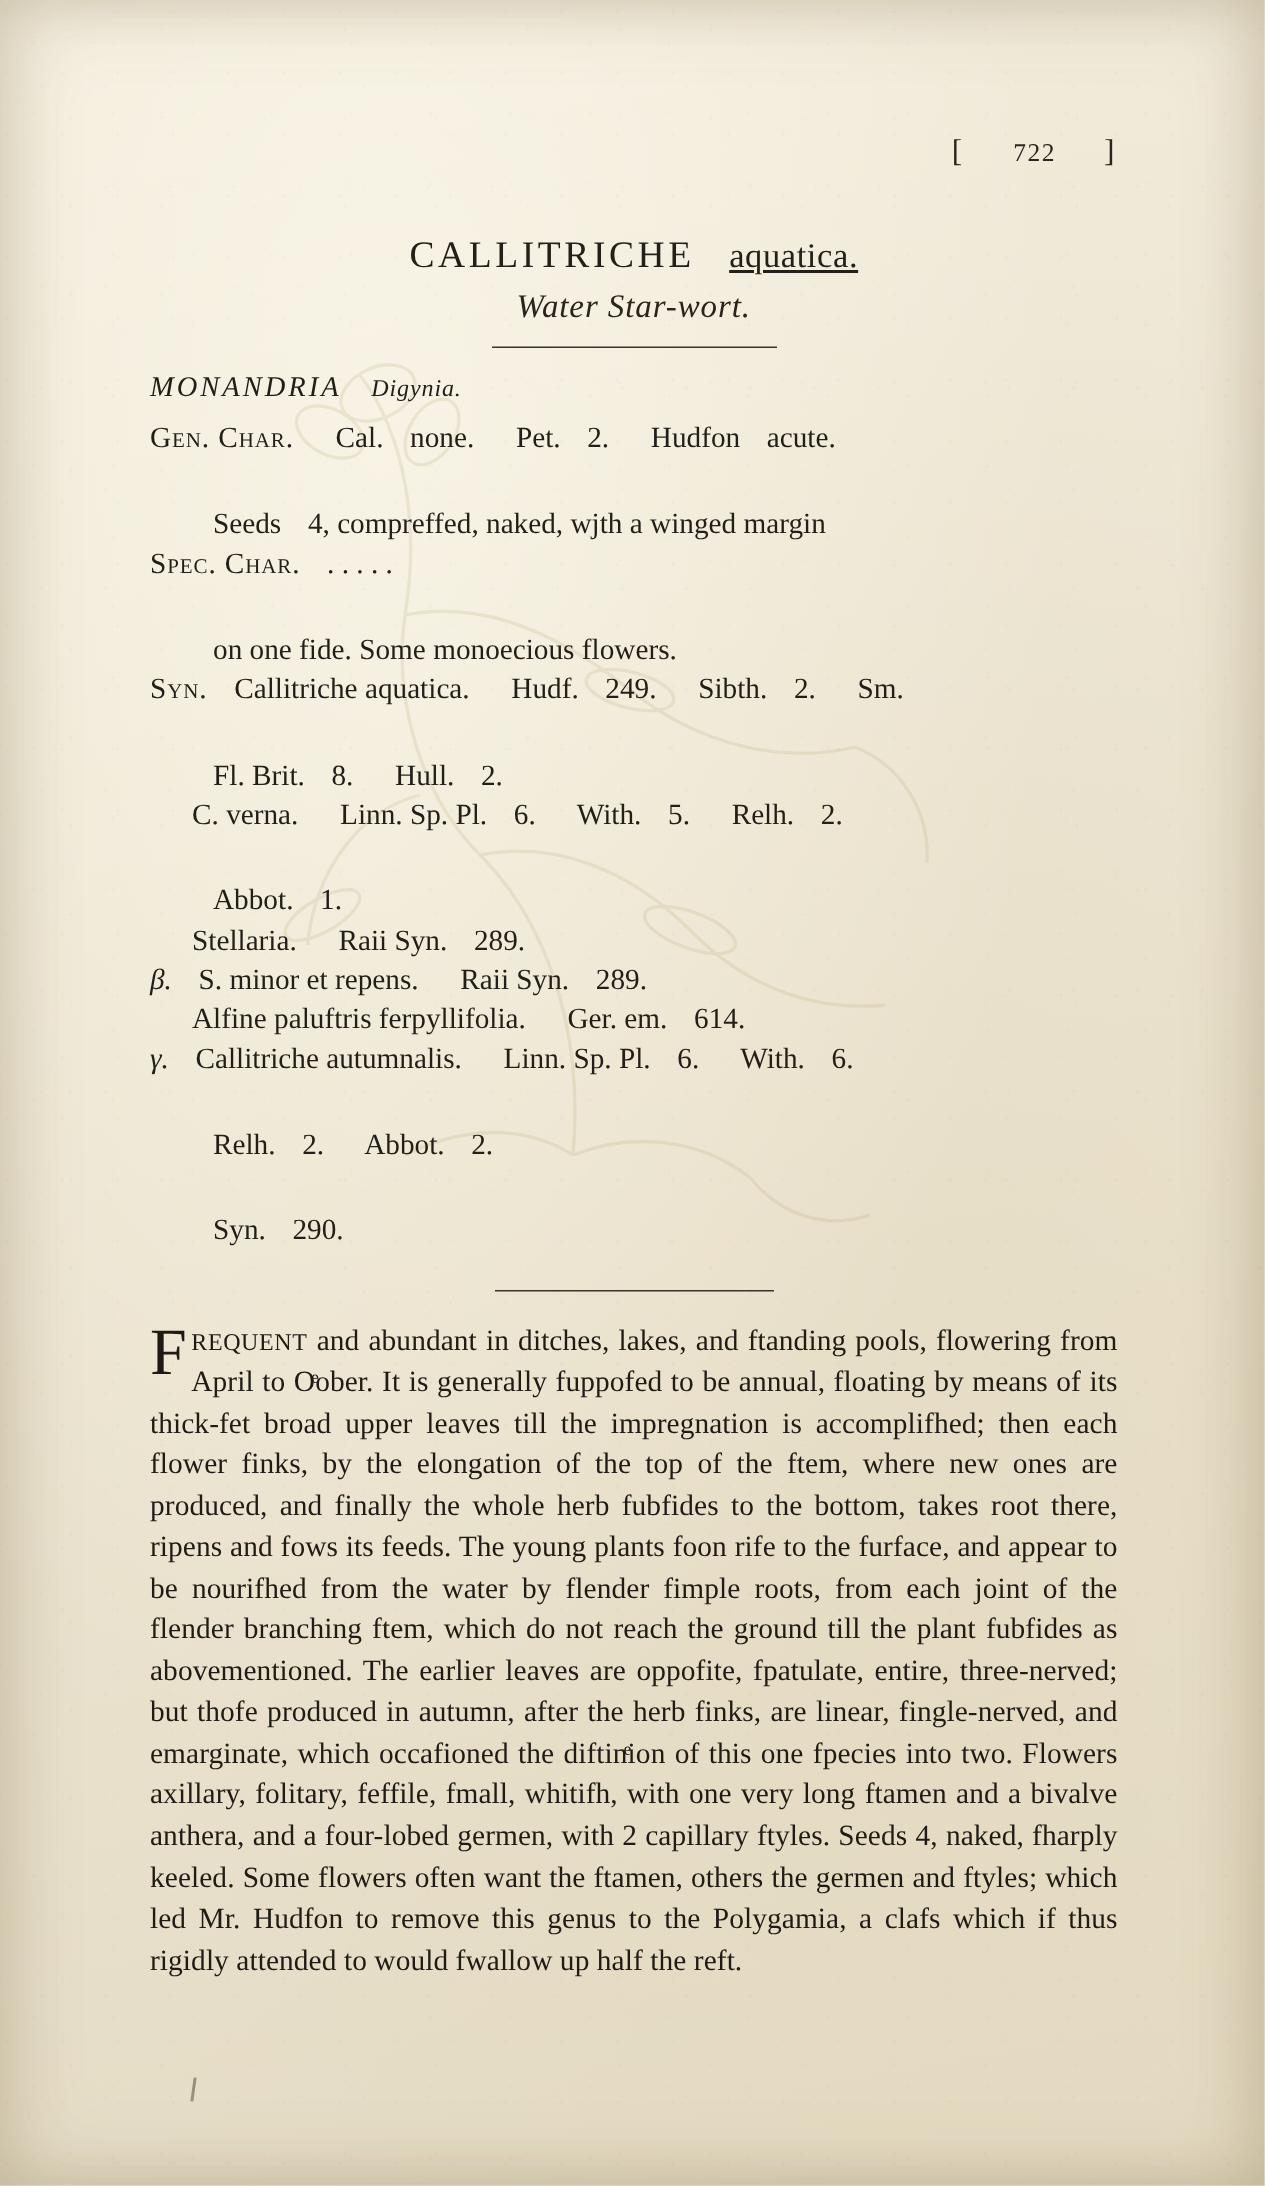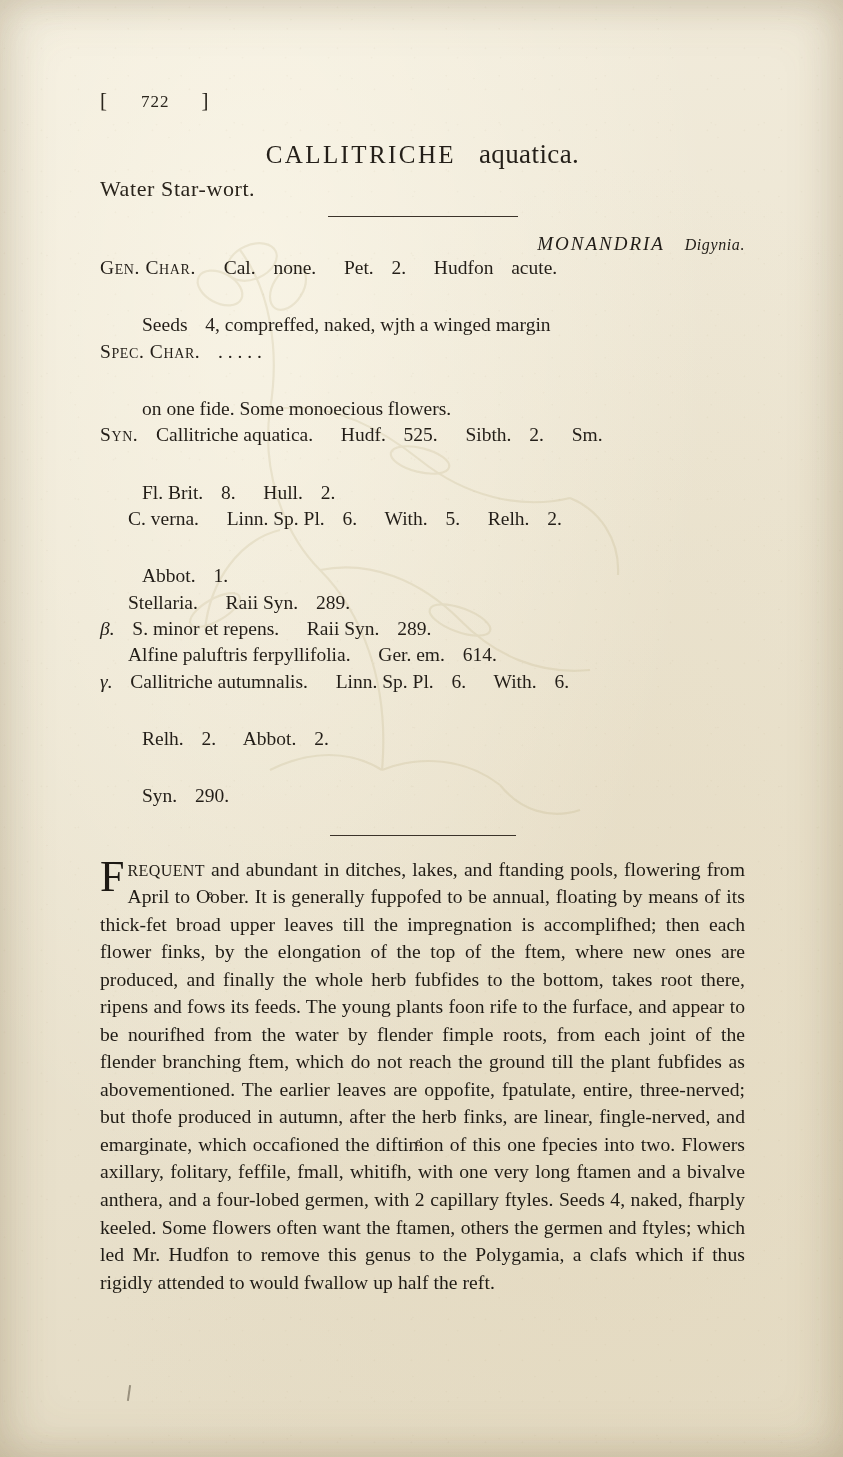--- a/index.html
+++ b/index.html
@@ -58,59 +58,62 @@
       inset -14px 0 34px rgba(120,100,60,0.12);
   }
 
   .content {
     position: relative;
     z-index: 3;
     padding: 88px 98px 40px 100px;
   }
 
   .page-number {
-    text-align: left;
+    text-align: right;
     font-size: 20px;
     letter-spacing: 2px;
-    margin-bottom: 26px;
+    margin-bottom: 44px;
     color: #2a251d;
   }
   .page-number .brk { font-size: 21px; }
   .page-number .num { font-size: 17px; letter-spacing: 1px; }
 
   .species-title {
     text-align: center;
     font-size: 25px;
     letter-spacing: 1.2px;
     margin-bottom: 6px;
     color: #241f19;
   }
   .species-title .genus { letter-spacing: 2.4px; }
-  .species-title .epithet { font-size: 27px; letter-spacing: 0.4px; }
+  .species-title .epithet { font-size: 23px; letter-spacing: 0.4px; text-decoration: underline; }
 
   .common-name {
+    text-align: center;
+    font-style: italic;
     font-size: 22px;
     letter-spacing: 0.6px;
     margin-bottom: 14px;
     color: #2a241c;
   }
 
   .rule {
     width: 190px;
     height: 0;
     border-top: 1.6px solid #3b332a;
     margin: 14px auto 16px auto;
   }
   .rule.mid { width: 186px; margin: 26px auto 20px auto; }
 
   .class-line {
-    text-align: right;
+    text-align: left;
     font-style: italic;
     font-size: 19px;
     letter-spacing: 1.1px;
+    margin-bottom: 10px;
   }
   .class-line .mon { letter-spacing: 2px; }
   .class-line .dig { font-size: 16px; letter-spacing: 0.6px; }
 
   .syn-block {
     font-size: 19.5px;
     line-height: 1.30;
     color: #231e18;
   }
   .syn-line { margin-bottom: 1px; white-space: normal; }
@@ -241,21 +244,21 @@
 
       <div class="syn-line indent1">on one fide.   Some monoecious flowers.</div>
 
       <div class="syn-line">
         <span class="sc">Syn.</span>
         <span class="sp"></span>
         <span>Callitriche aquatica.</span>
         <span class="sp-lg"></span>
         <span class="it">Hudf.</span>
         <span class="sp"></span>
-        <span>525.</span>
+        <span>249.</span>
         <span class="sp-lg"></span>
         <span class="it">Sibth.</span>
         <span class="sp"></span>
         <span>2.</span>
         <span class="sp-lg"></span>
         <span class="it">Sm.</span>
       </div>
 
       <div class="syn-line indent1">
         <span class="it">Fl. Brit.</span>

